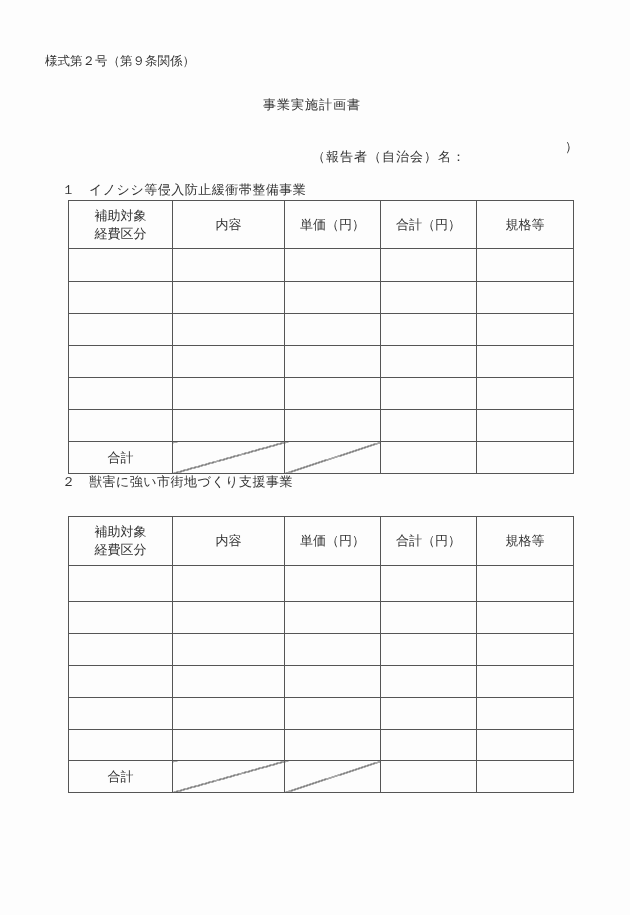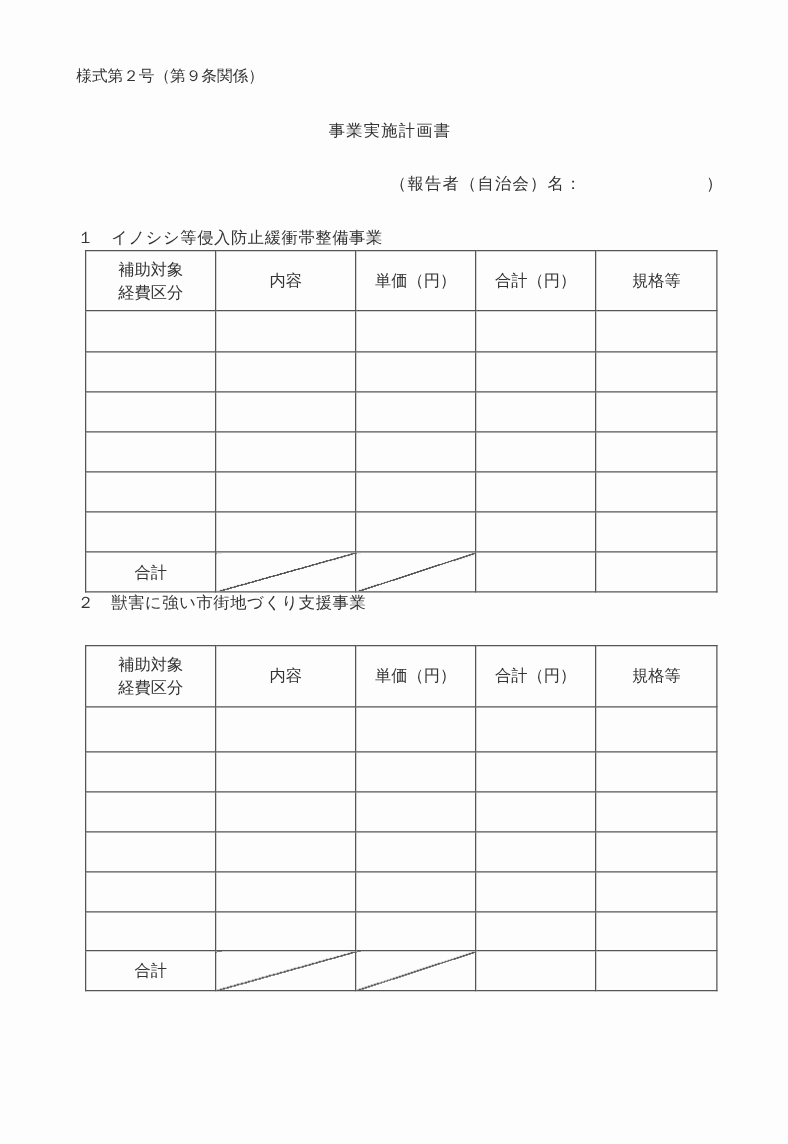--- a/index.html
+++ b/index.html
@@ -1,20 +1,20 @@
 <!DOCTYPE html>
 <html><head>
 <meta charset="utf-8">
 <style>
   html, body { margin:0; padding:0; }
   body { width:630px; height:915px; background:#fdfdfd; position:relative; font-family:"DejaVu Serif", "Liberation Serif", serif; color:#333; overflow:hidden; }
   .abs { position:absolute; white-space:nowrap; }
-  .form-no { left:61px; top:53px; font-size:12.5px; }
+  .form-no { left:45px; top:53px; font-size:12.5px; }
   .title { left:0; width:624px; text-align:center; top:96px; font-size:13px; letter-spacing:1px; }
-  .reporter { left:312px; top:138px; font-size:13px; letter-spacing:1px; }
+  .reporter { left:312px; top:148px; font-size:13px; letter-spacing:1px; }
   .reporter-close { left:565px; top:138px; font-size:13px; }
   .sec { left:62px; font-size:13px; letter-spacing:0.5px;font-family:Liberation Mono, monospace; }
   table.grid { position:absolute; border-collapse:collapse; table-layout:fixed; left:68px; width:505px;font-family:Liberation Serif, serif; }
   table.grid td { border:1px solid #555; padding:0; text-align:center; vertical-align:middle; font-size:13px; position:relative; }
   td.diag { background:linear-gradient(to top left, transparent calc(50% - 0.6px), #555 calc(50% - 0.6px), #555 calc(50% + 0.6px), transparent calc(50% + 0.6px)); }
   .hdr-two { line-height:18px; }
 </style>
 </head>
 <body>
 

